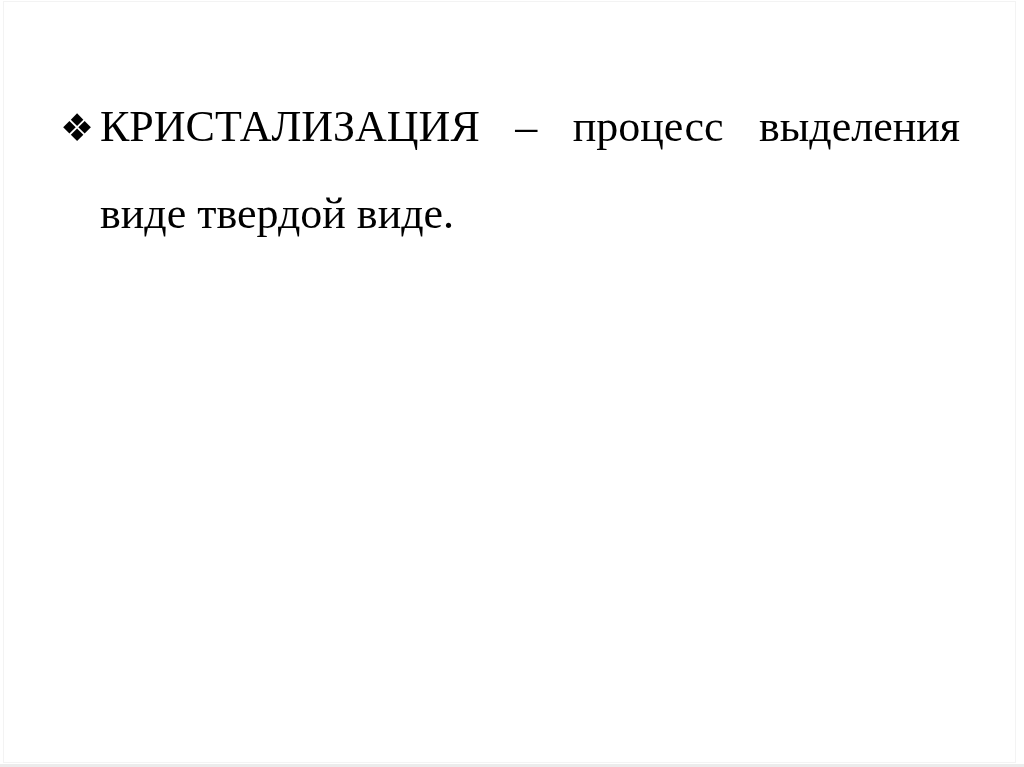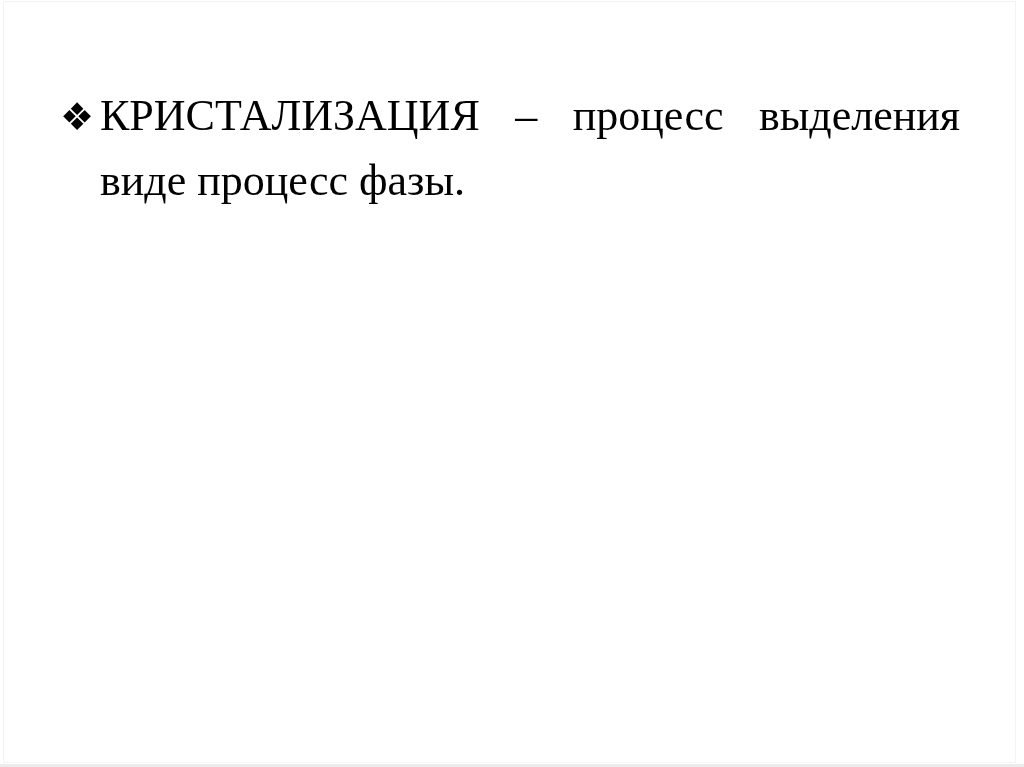--- a/index.html
+++ b/index.html
@@ -36,21 +36,21 @@
   }
   .text-block {
     position: absolute;
     left: 60px;
     top: 84px;
     width: 900px;
     color: #000000;
   }
   .text-line {
     font-size: 44px;
-    line-height: 63px;
+    line-height: 85px;
     color: #000000;
     white-space: nowrap;
   }
   .text-line.justified {
     white-space: normal;
     text-align: justify;
     text-align-last: justify;
   }
   .text-line.continuation {
     padding-left: 40px;
@@ -68,18 +68,18 @@
 <body>
 
 <div class="stage">
 
   <div class="slide-frame"></div>
 
   <div class="text-block">
     <div class="text-line justified">
       <span class="bullet-glyph">❖</span><span>КРИСТАЛИЗАЦИЯ – процесс выделения</span>
     </div>
-    <div class="text-line continuation">виде процесс фазы.</div>
+    <div class="text-line continuation">виде твердой виде.</div>
   </div>
 
   <div class="slide-bottom-edge"></div>
 
 </div>
 
 </body></html>

